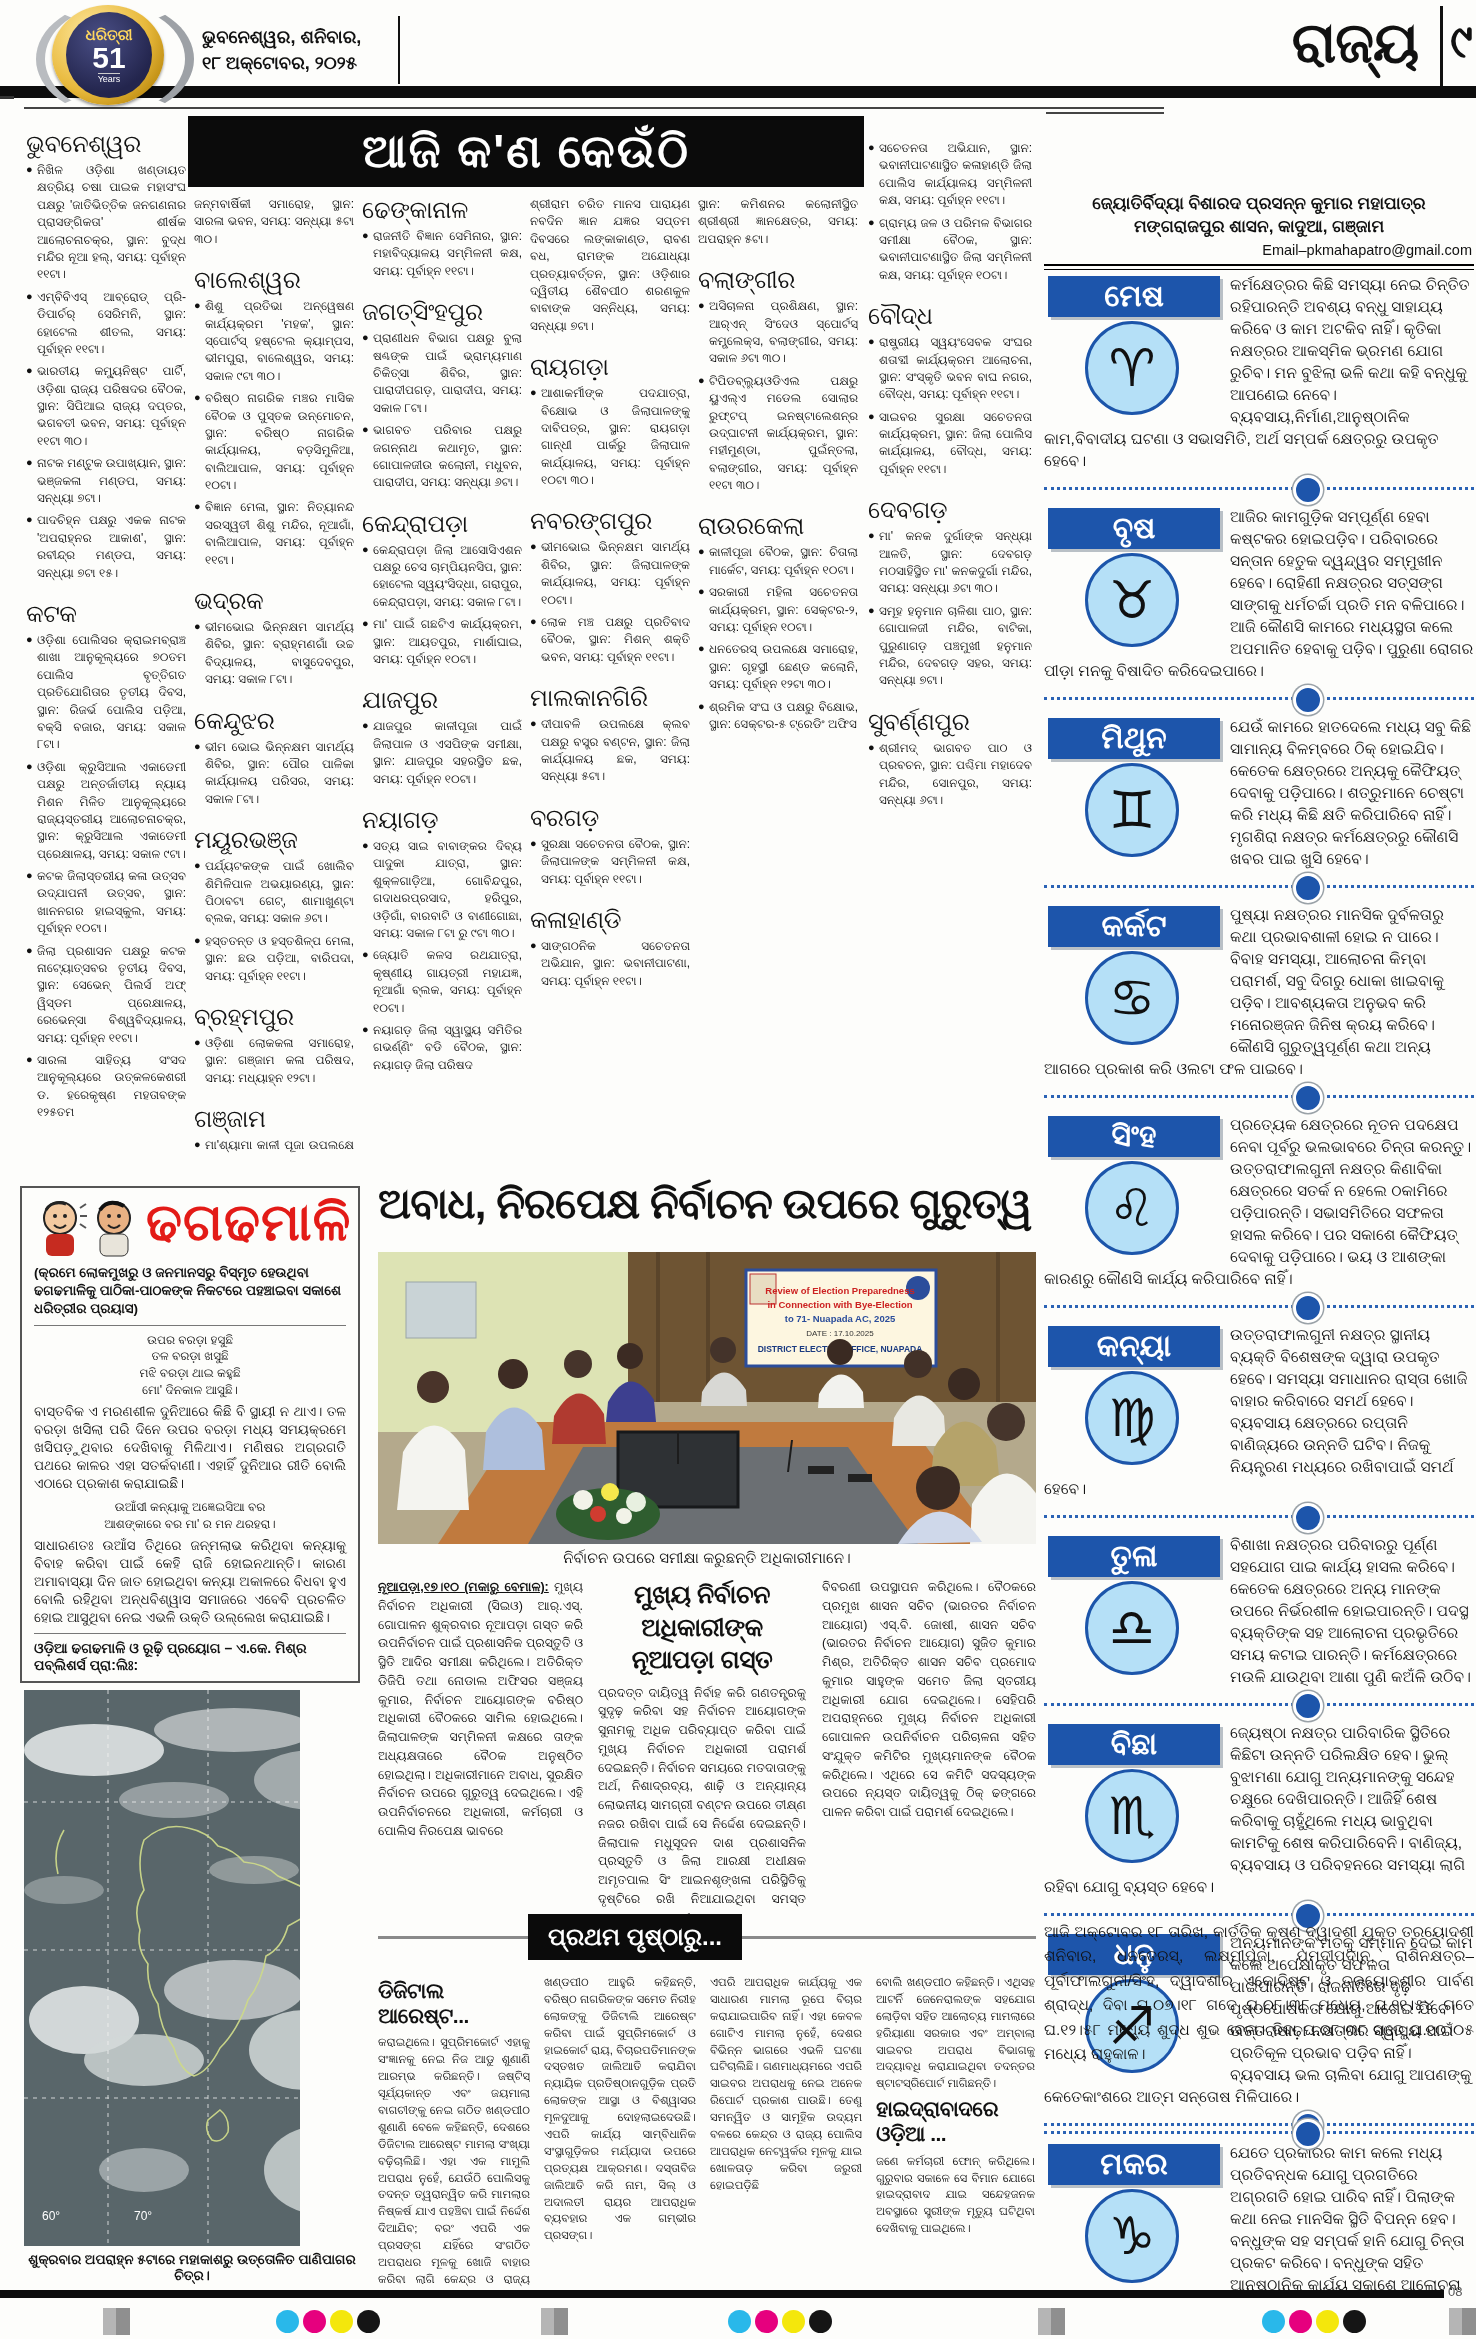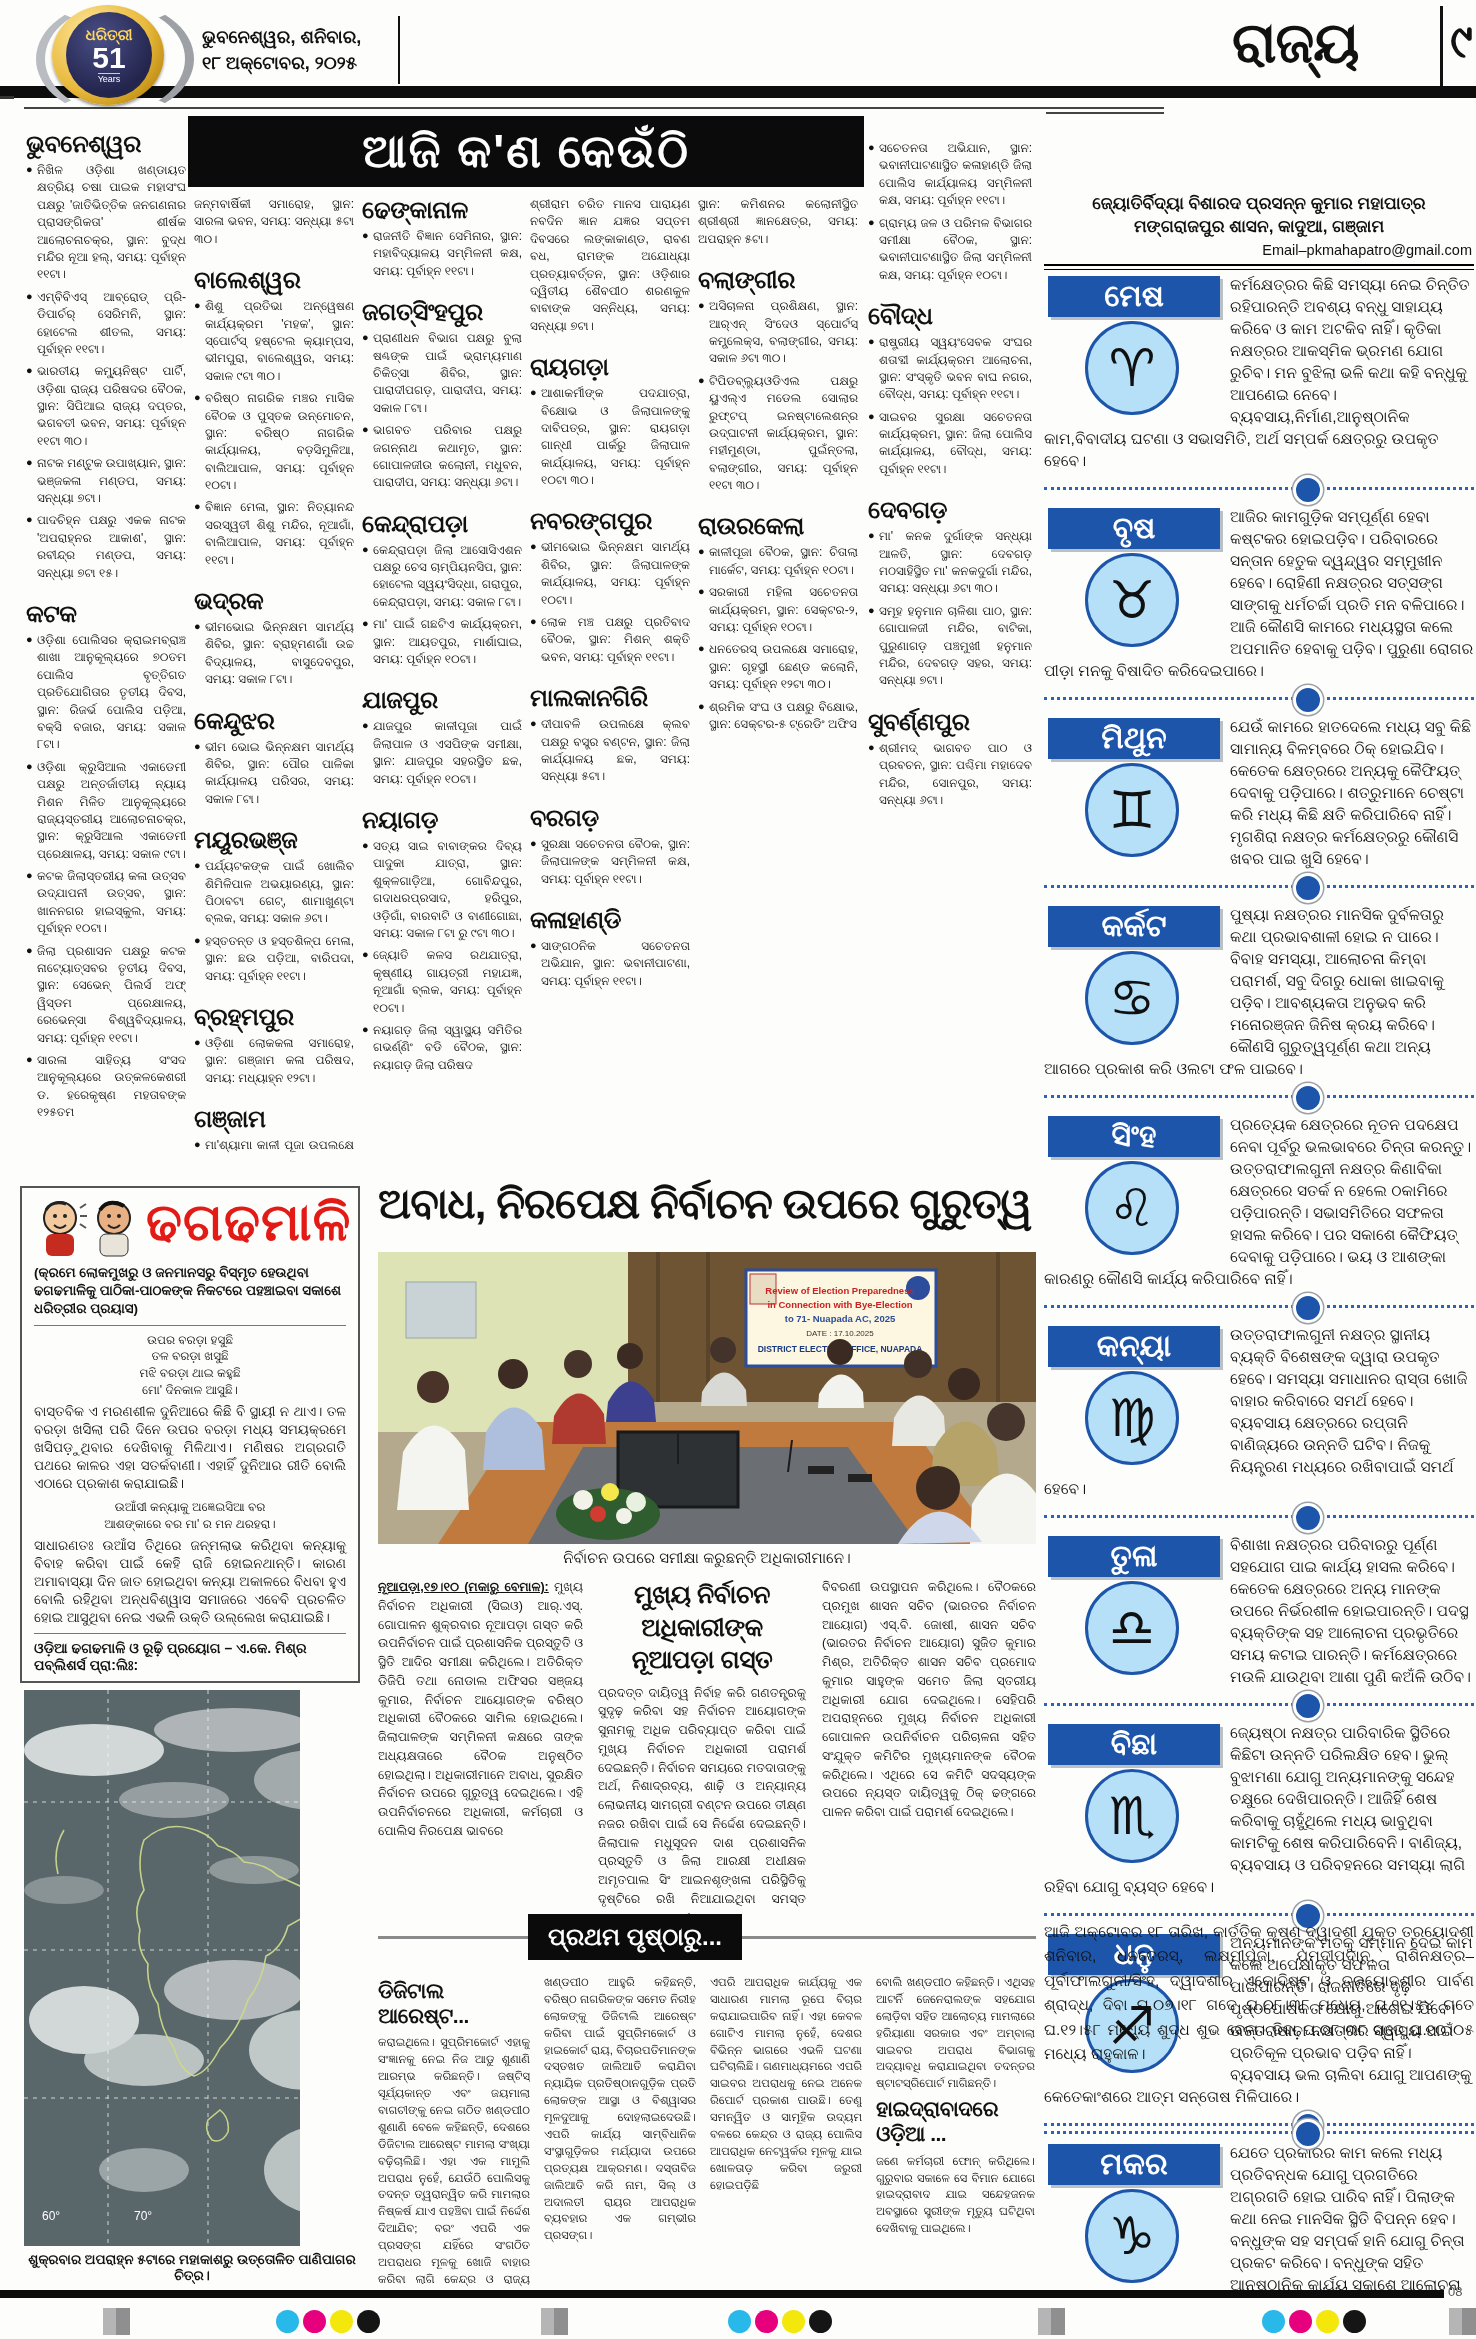--- a/index.html
+++ b/index.html
@@ -16,36 +16,36 @@
     border-left:9px solid #b9bcc0;border-right:9px solid #9da1a6;border-top:4px solid transparent;border-bottom:4px solid transparent;}
   #logo .gold{position:absolute;left:30px;top:3px;width:112px;height:100px;border-radius:50%;
     background:radial-gradient(circle at 35% 30%,#ffe9a0,#e8b93c 55%,#b8860b 85%);box-shadow:0 2px 3px rgba(0,0,0,.4);}
   #logo .navy{position:absolute;left:44px;top:10px;width:86px;height:86px;border-radius:50%;
     background:radial-gradient(circle at 40% 30%,#4a4f86,#23254d 70%);display:flex;flex-direction:column;align-items:center;justify-content:center;}
   #logo .pname{color:#ffd75e;font-weight:bold;font-size:15px;line-height:1;}
   #logo .p51{color:#fff;font-weight:bold;font-size:30px;line-height:1;margin-top:1px;}
   #logo .pyr{color:#fff;font-size:9px;line-height:1;border-top:1px solid #ccc;padding-top:1px;}
   #date-block{left:202px;top:24px;width:190px;font-size:18px;font-weight:bold;line-height:1.45;}
   #hdr-vrule1{left:398px;top:16px;width:2px;height:68px;background:#111;}
-  #section-title{left:1232px;top:10px;width:142px;font-size:56px;font-weight:bold;text-align:left;letter-spacing:-1px;}
+  #section-title{left:1284px;top:10px;width:142px;font-size:56px;font-weight:bold;text-align:center;letter-spacing:-1px;}
   #hdr-vrule2{left:1440px;top:6px;width:3px;height:84px;background:#111;}
   #page-num{left:1447px;top:14px;width:29px;font-size:46px;font-weight:bold;text-align:center;}
 
   
   #events-banner{left:188px;top:116px;width:676px;height:71px;background:#0b0b0b;color:#fff;
     display:flex;align-items:center;justify-content:center;font-size:46px;font-weight:bold;letter-spacing:2px;}
   .ev-col{position:absolute;overflow:hidden;text-align:justify;}
   .ev-col{width:160px;top:196px;height:962px;}
   .ev-col[data-col="0"]{left:26px;top:130px;height:1028px;}
   .ev-col[data-col="1"]{left:194px;}
   .ev-col[data-col="2"]{left:362px;}
   .ev-col[data-col="3"]{left:530px;}
   .ev-col[data-col="4"]{left:698px;}
   .ev-col[data-col="5"]{left:868px;top:140px;height:1018px;width:164px;}
-  .ev-heading{font-size:24px;font-weight:bold;margin:18px 0 4px;letter-spacing:-0.5px;}
+  .ev-heading{font-size:24px;font-weight:normal;margin:18px 0 4px;letter-spacing:-0.5px;}
   .ev-col .ev-heading:first-child{margin-top:0;}
   .ev-item{display:flex;font-size:12px;line-height:1.45;margin-bottom:5px;}
   .ev-item .blt{width:11px;flex:none;font-size:11px;}
   .ev-item .txt{flex:1;text-align:justify;}
   .ev-plain{font-size:12px;line-height:1.45;margin-bottom:5px;text-align:justify;}
 
   
   #cartoon{left:20px;top:1186px;width:340px;height:497px;border:2px solid #555;padding:8px 12px;box-sizing:border-box;overflow:hidden;}
   #cartoon-head{position:relative;height:66px;}
   #cartoon-title{position:absolute;left:112px;top:-4px;font-size:52px;font-weight:bold;color:#e31b17;letter-spacing:1px;}

